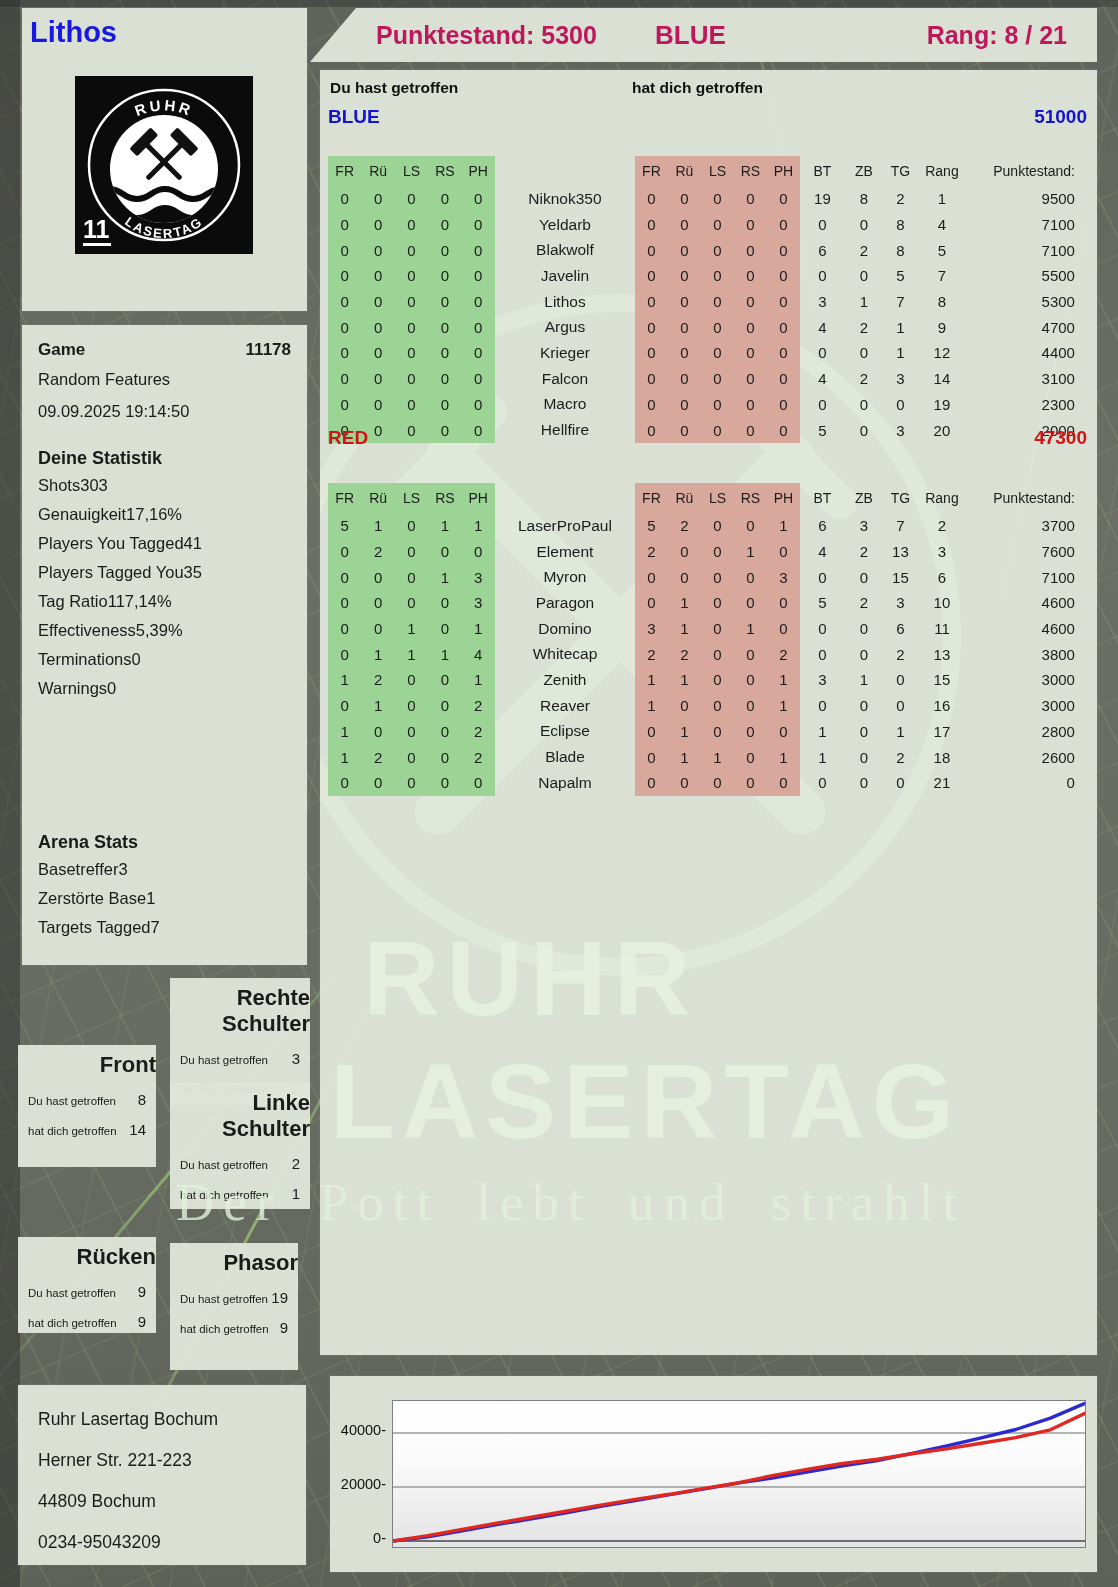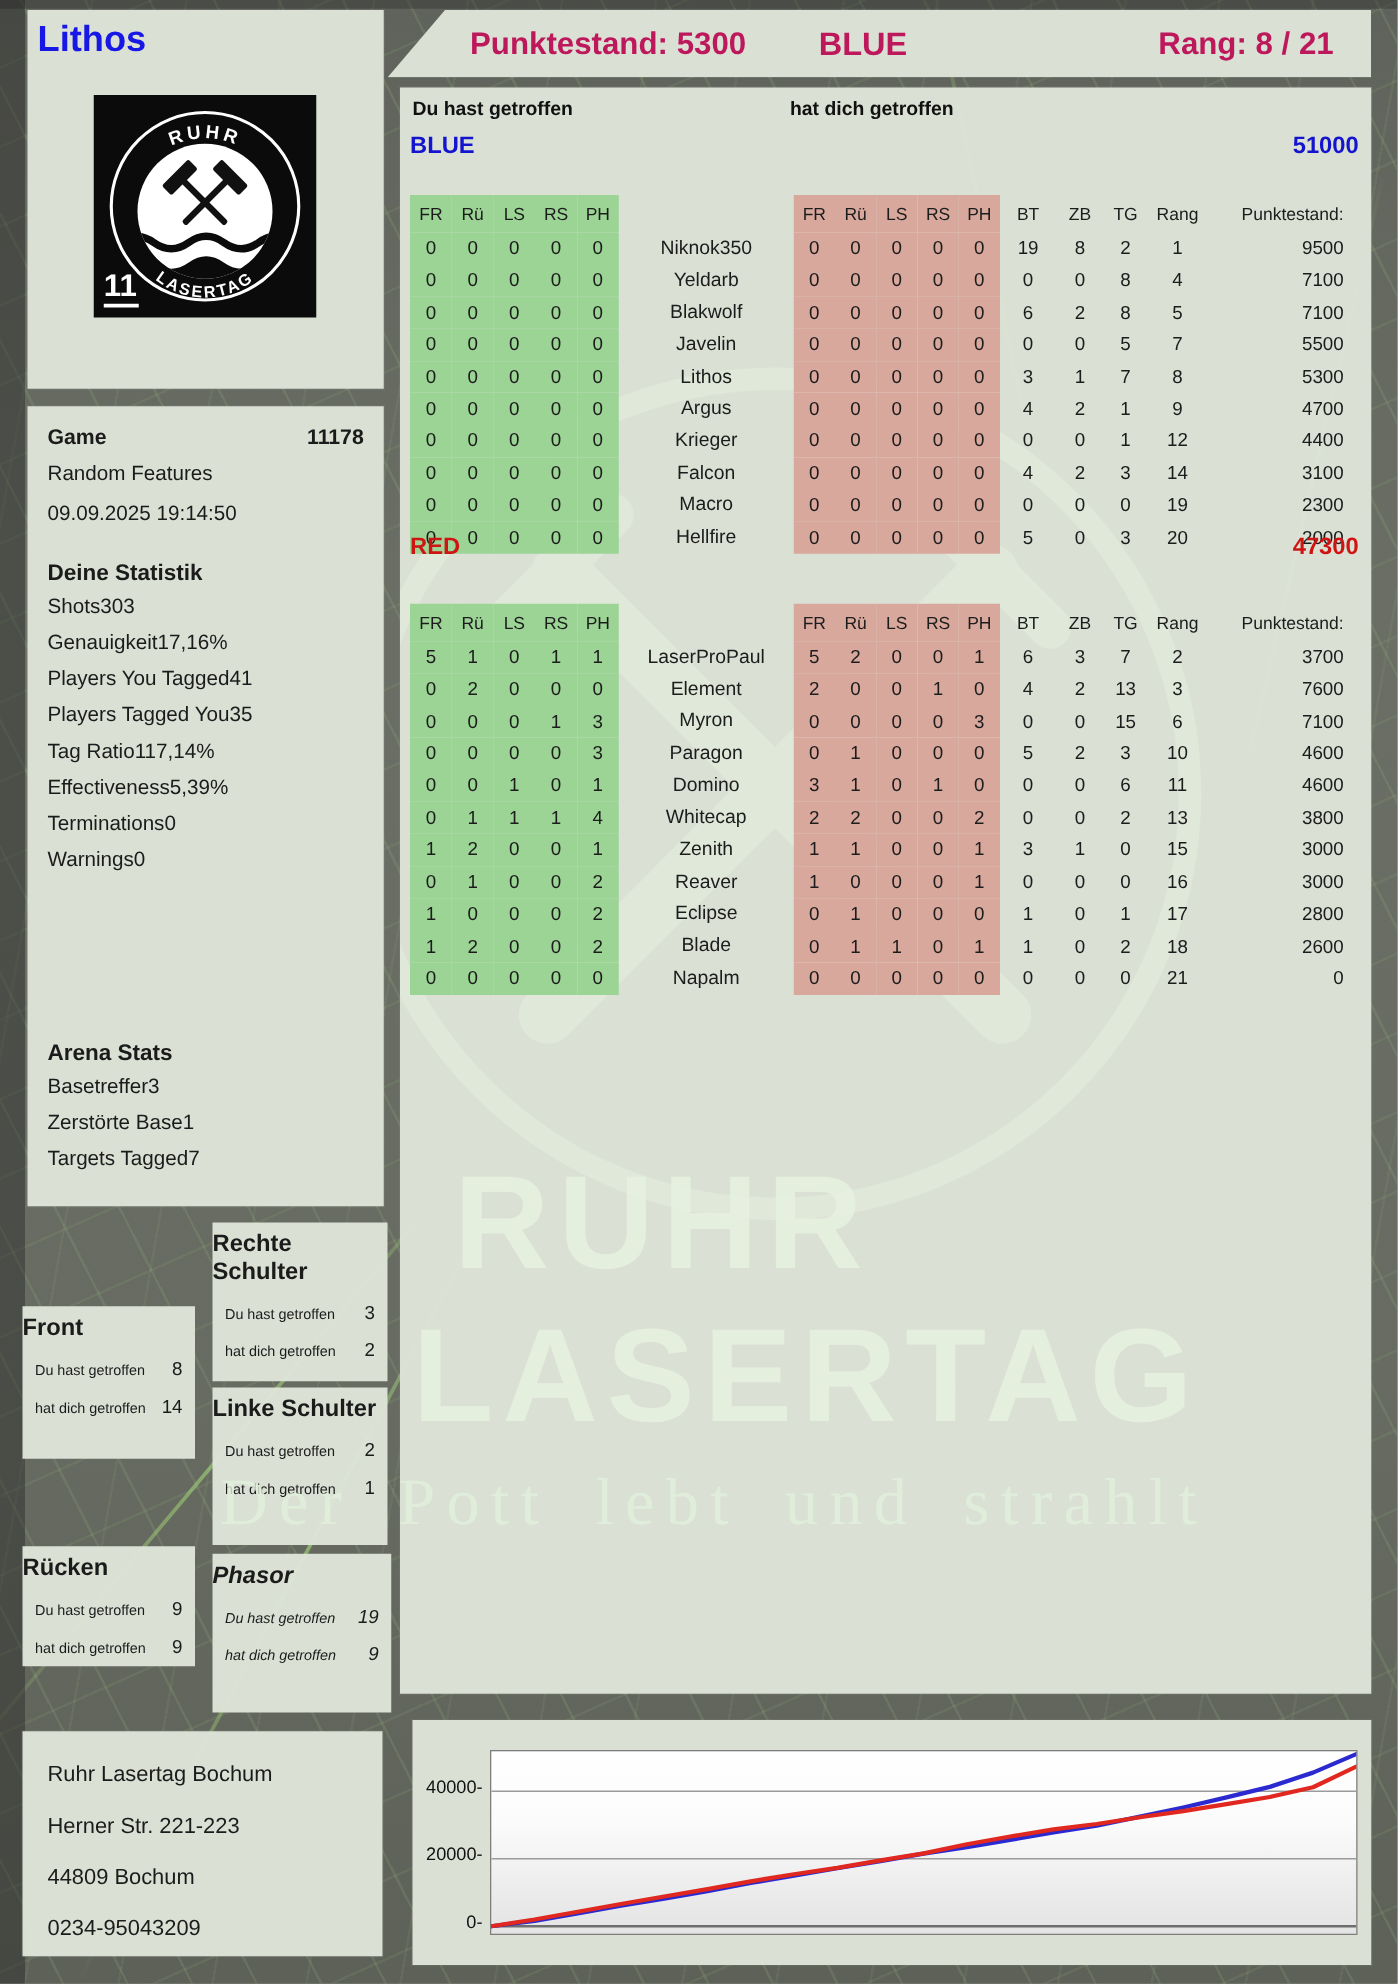--- a/index.html
+++ b/index.html
@@ -35,29 +35,29 @@
   
   #panel-game{left:22px;top:325px;width:285px;height:640px;padding:12px 16px 0;box-sizing:border-box;}
   .kv{display:flex;justify-content:space-between;align-items:center;}
   .game-line{font-size:17px;font-weight:bold;line-height:26px;}
   .plain-line{font-size:16.5px;line-height:32px;}
   .sec-title{font-size:18px;font-weight:bold;line-height:26px;}
   .stat-row{display:flex;font-size:16.5px;line-height:29px;}
 
   
   .hitbox{position:absolute;background:rgba(223,229,217,.96);z-index:10;box-sizing:border-box;}
-  .hitbox .t{font-weight:bold;font-size:19px;text-align:left;margin-top:7px;}
+  .hitbox .t{font-weight:bold;font-size:22px;text-align:right;margin-top:7px;}
   .hitbox .hrow{display:flex;justify-content:space-between;align-items:baseline;padding:0 10px;margin-top:13px;}
   .hitbox .hrow .l{font-size:11.5px;}
   .hitbox .hrow .v{font-size:15px;}
   #box-rechte{left:170px;top:978px;width:140px;height:127px;}
   #box-front{left:18px;top:1045px;width:138px;height:122px;}
-  #box-linke{left:170px;top:1110px;width:140px;height:126px;}
+  #box-linke{left:170px;top:1083px;width:140px;height:126px;}
   #box-ruecken{left:18px;top:1237px;width:138px;height:96px;}
-  #box-phasor{left:170px;top:1243px;width:143px;height:127px;font-style:italic;}
+  #box-phasor{left:170px;top:1243px;width:128px;height:127px;}
 
   
   #panel-address{left:18px;top:1385px;width:288px;height:180px;padding:14px 20px;box-sizing:border-box;}
   .addr-line{font-size:17.5px;line-height:41px;white-space:nowrap;}
 
   
   #header-bar{left:310px;top:8px;width:787px;height:54px;
     clip-path:polygon(46px 0,100% 0,100% 100%,0 100%);
     display:flex;align-items:center;}
   #header-bar .hp{font-size:25px;font-weight:bold;color:#be185d;white-space:nowrap;}

